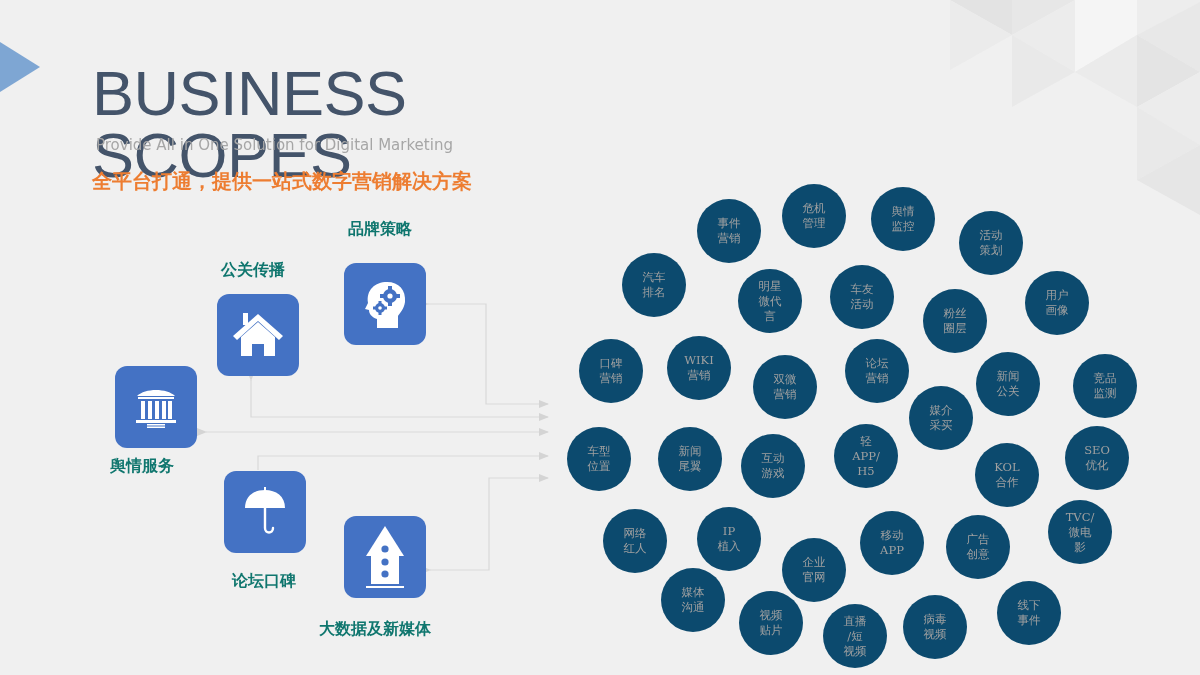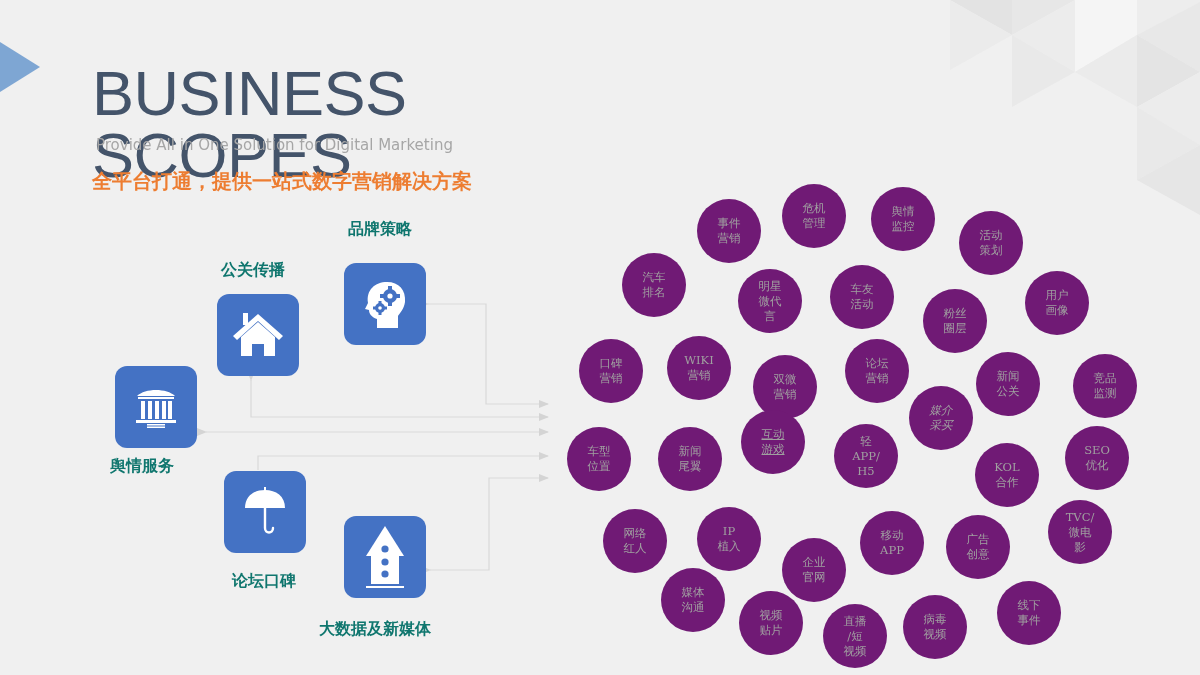--- a/index.html
+++ b/index.html
@@ -32,21 +32,21 @@
     background:#4472c4; z-index:2;
     display:flex; align-items:center; justify-content:center;
   }
   .tile svg { display:block; }
   .tile-label {
     position:absolute; font-size:16px; font-weight:bold; color:#0f766e;
     white-space:nowrap; z-index:2;
   }
   .bubble {
     position:absolute; width:64px; height:64px; border-radius:50%;
-    background:#701a75; z-index:2;
+    background:#0c4a6e; z-index:2;
     display:flex; align-items:center; justify-content:center; text-align:center;
     font-family:"DejaVu Serif", serif; font-size:11.5px; line-height:15px; color:#a0a0a0;
     white-space:pre-line;
   }
 </style>
 </head>
 <body>
 
 <svg class="bg-pattern" viewBox="0 0 1200 675">
   <polygon points="950,0 1012,0 1012,35" fill="#e3e3e3"></polygon>
@@ -185,27 +185,27 @@
 <div class="bubble" style="left:667px;top:336px;">WIKI
 营销</div>
 <div class="bubble" style="left:753px;top:355px;">双微
 营销</div>
 <div class="bubble" style="left:845px;top:339px;">论坛
 营销</div>
 <div class="bubble" style="left:976px;top:352px;">新闻
 公关</div>
 <div class="bubble" style="left:1073px;top:354px;">竞品
 监测</div>
-<div class="bubble" style="left:909px;top:386px;font-style:italic;">媒介
+<div class="bubble" style="left:909px;top:386px;">媒介
 采买</div>
 <div class="bubble" style="left:567px;top:427px;">车型
 位置</div>
 <div class="bubble" style="left:658px;top:427px;">新闻
 尾翼</div>
-<div class="bubble" style="left:741px;top:410px;text-decoration:underline;">互动
+<div class="bubble" style="left:741px;top:434px;">互动
 游戏</div>
 <div class="bubble" style="left:834px;top:424px;">轻
 APP/
 H5</div>
 <div class="bubble" style="left:975px;top:443px;">KOL
 合作</div>
 <div class="bubble" style="left:1065px;top:426px;">SEO
 优化</div>
 <div class="bubble" style="left:603px;top:509px;">网络
 红人</div>

